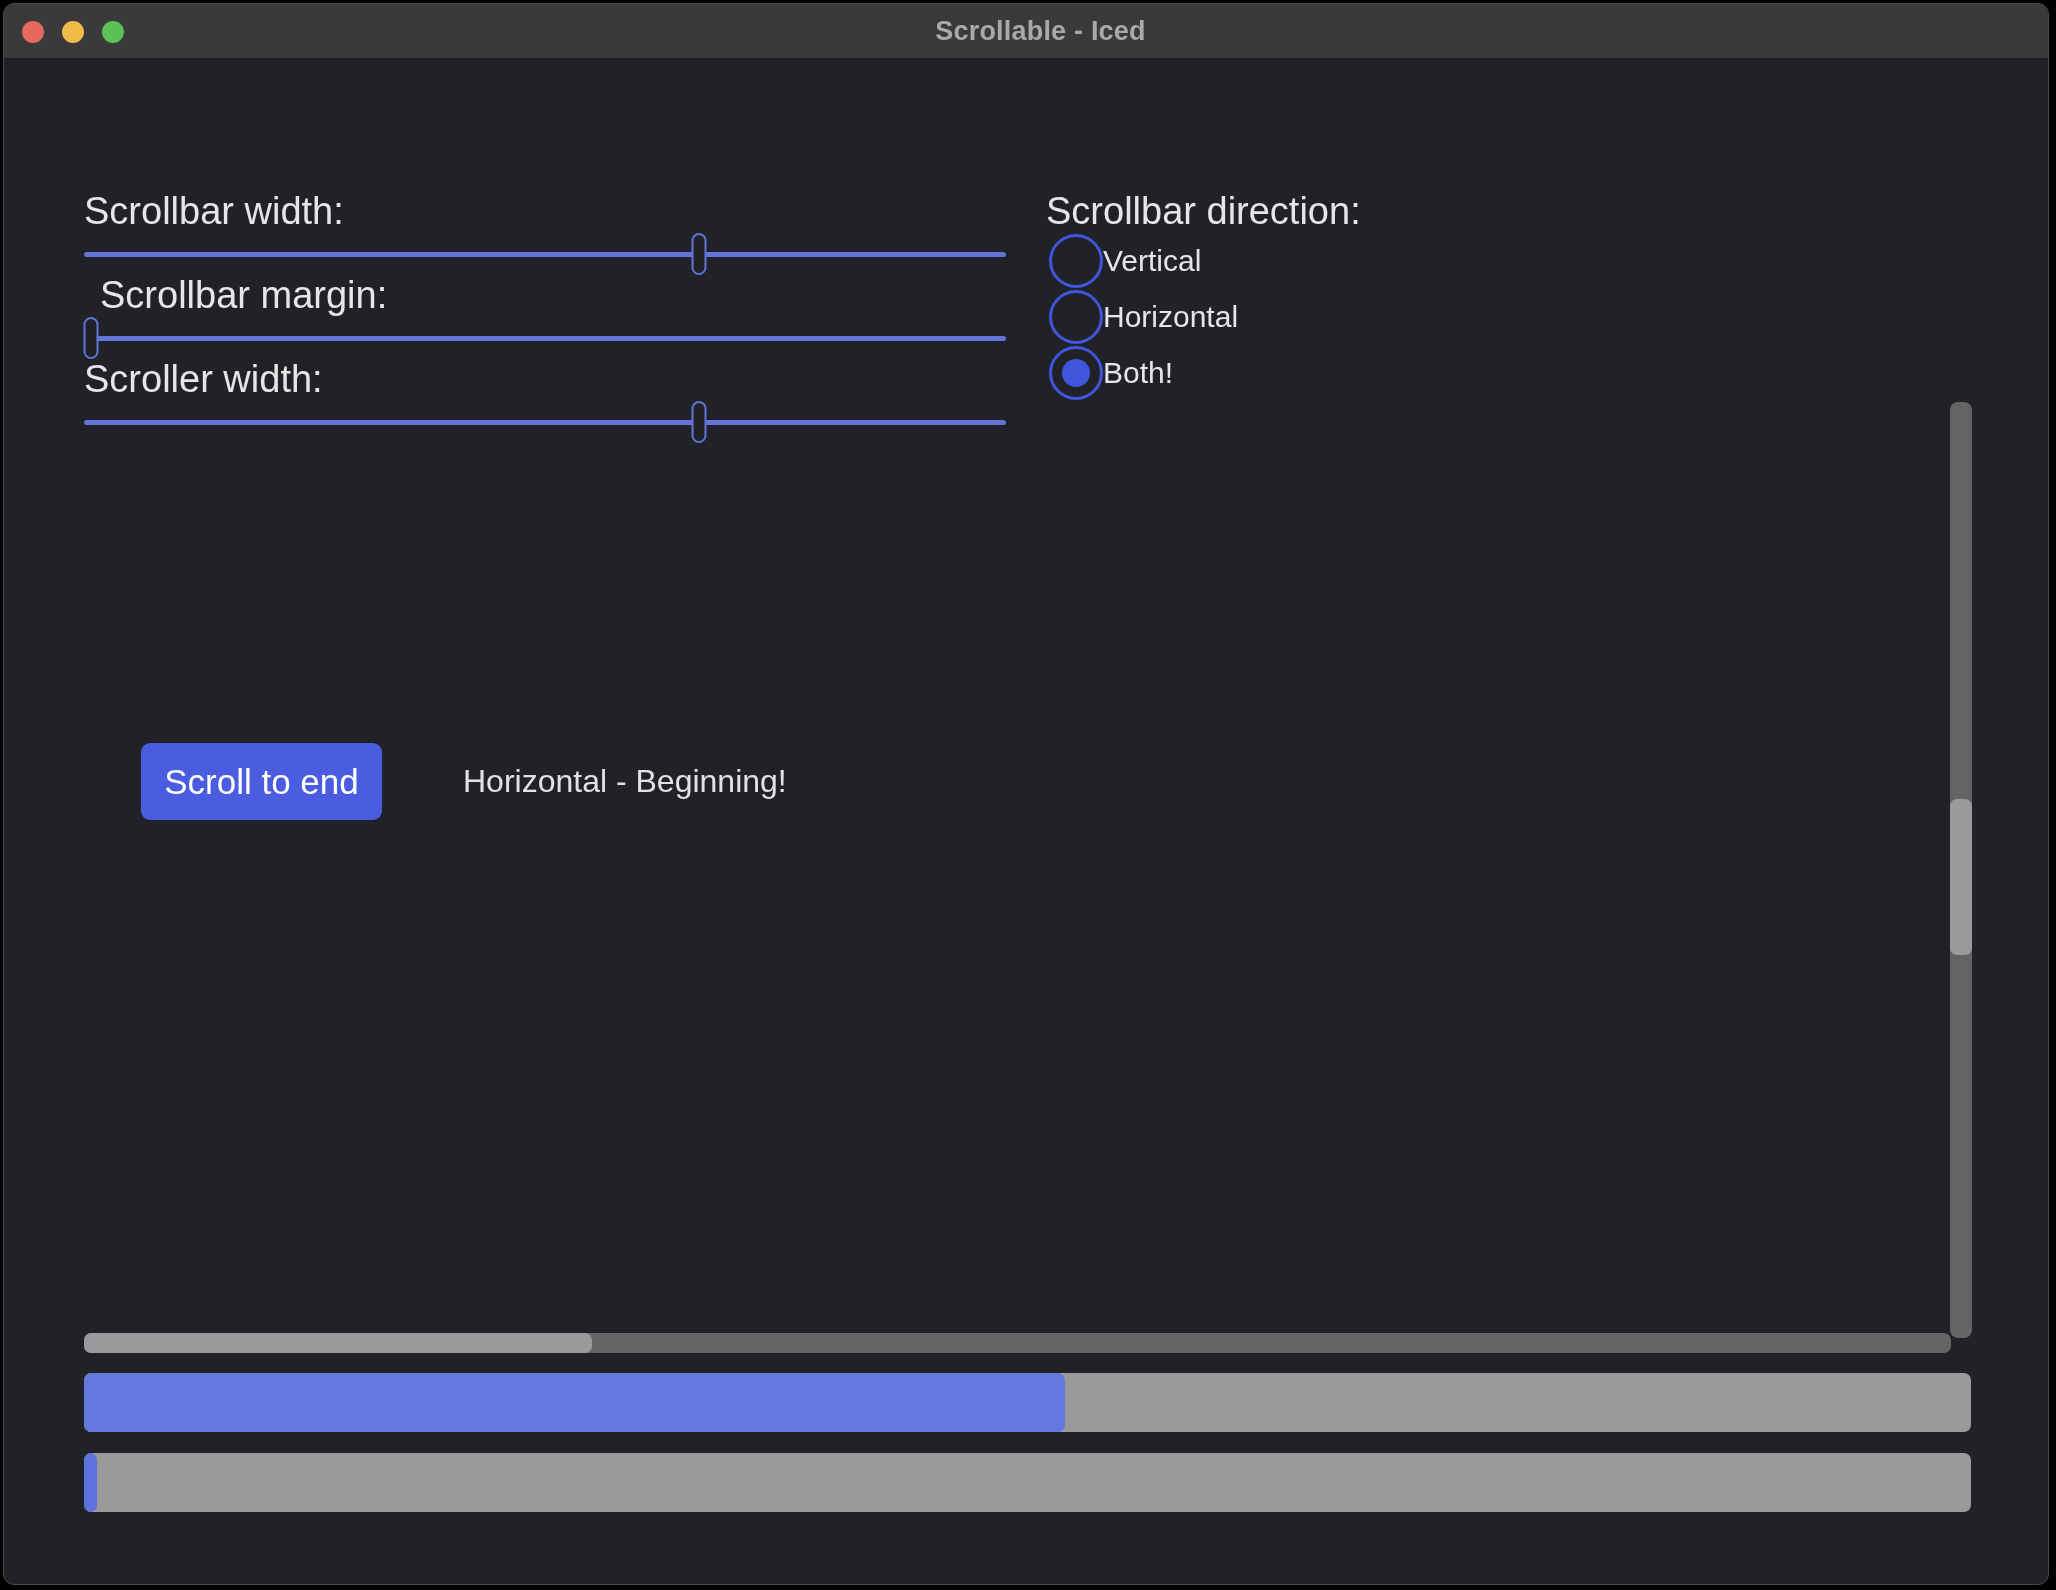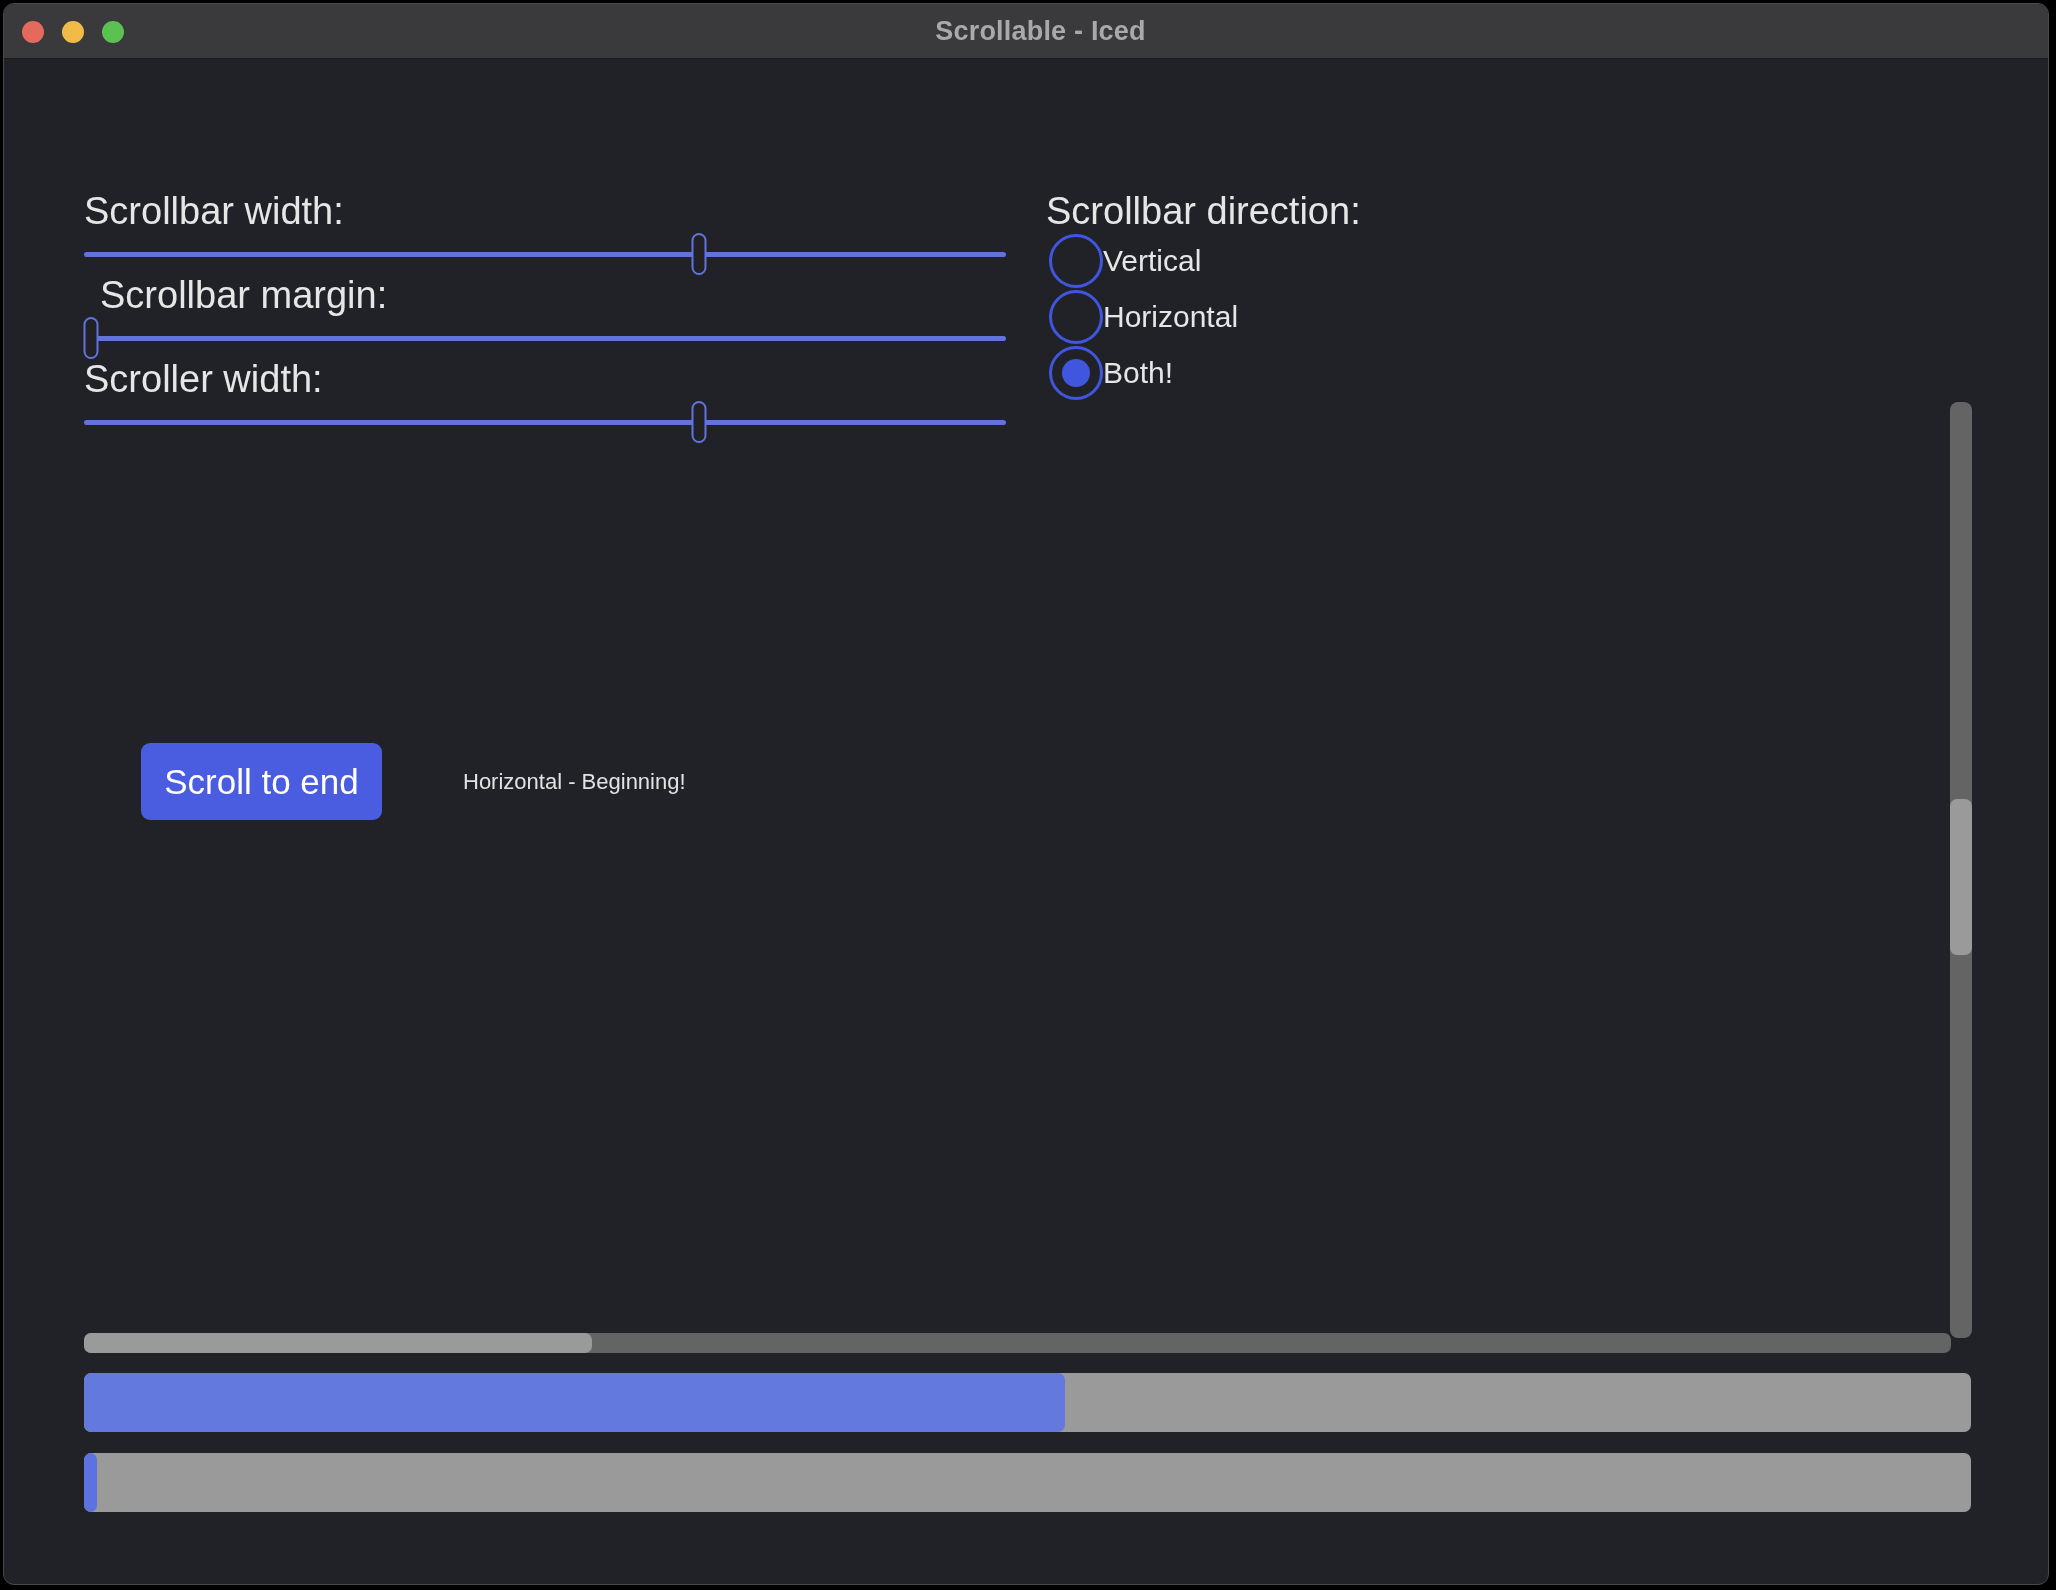--- a/index.html
+++ b/index.html
@@ -53,21 +53,21 @@
   
   .btn {
     position:absolute; left:137px; top:684px; width:241px; height:77px;
     background:#4a5ce0; border:none; border-radius:9px;
     color:#ffffff; font-size:35px; font-family:"Liberation Sans", sans-serif;
     display:flex; align-items:center; justify-content:center; cursor:pointer;
   }
   .status {
     position:absolute; left:459px; top:684px; height:77px;
     display:flex; align-items:center;
-    color:#e2e2e2; font-size:22px; white-space:nowrap;
+    color:#e2e2e2; font-size:32px; white-space:nowrap;
   }
 
   
   .vscrollbar {
     position:absolute; left:1946px; top:343px; width:22px; height:936px;
     background:#646464; border-radius:8px;
   }
   .vscrollbar .thumb {
     position:absolute; left:0; width:22px; background:#9a9a9a; border-radius:7px;
   }

